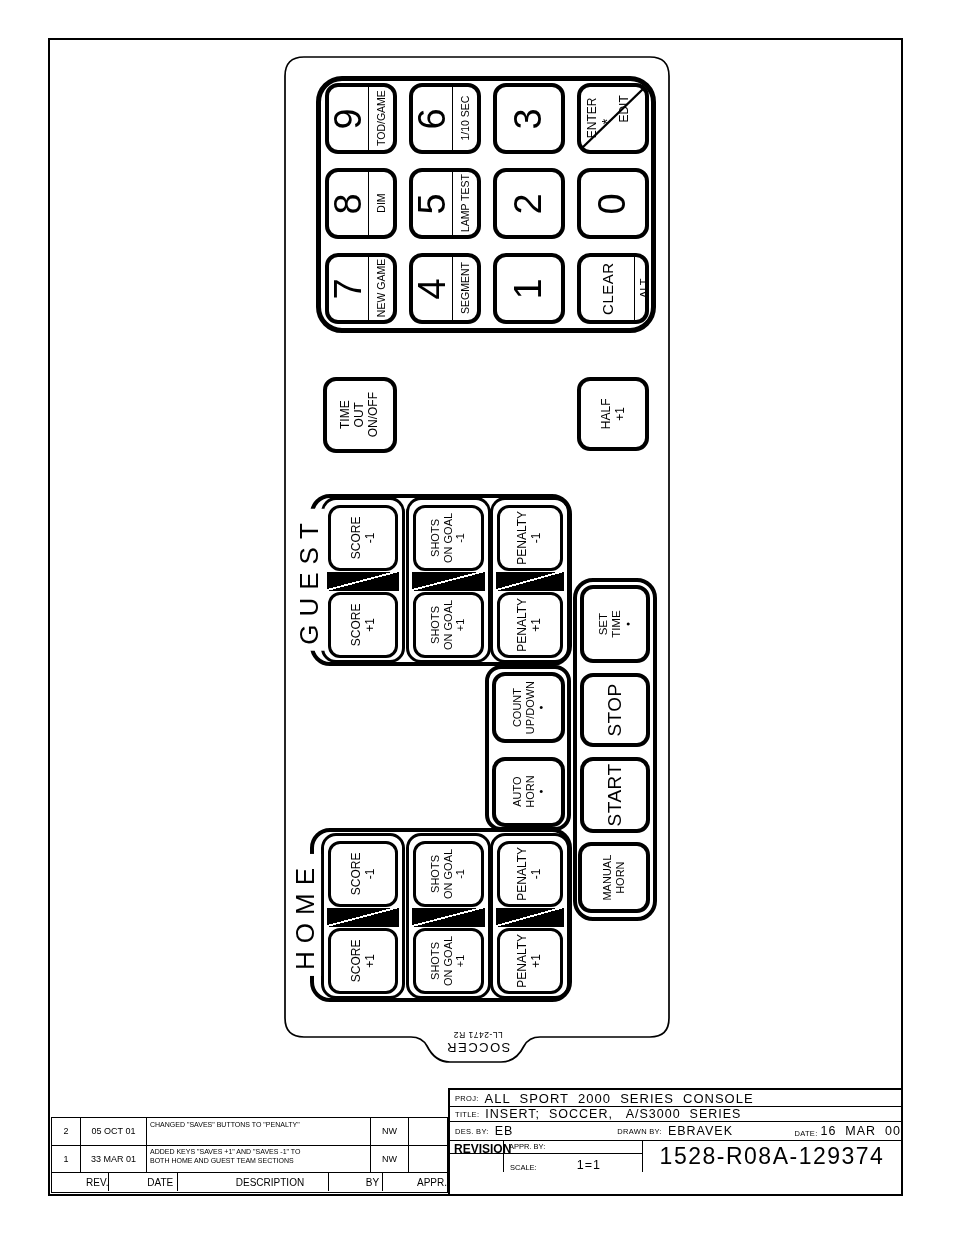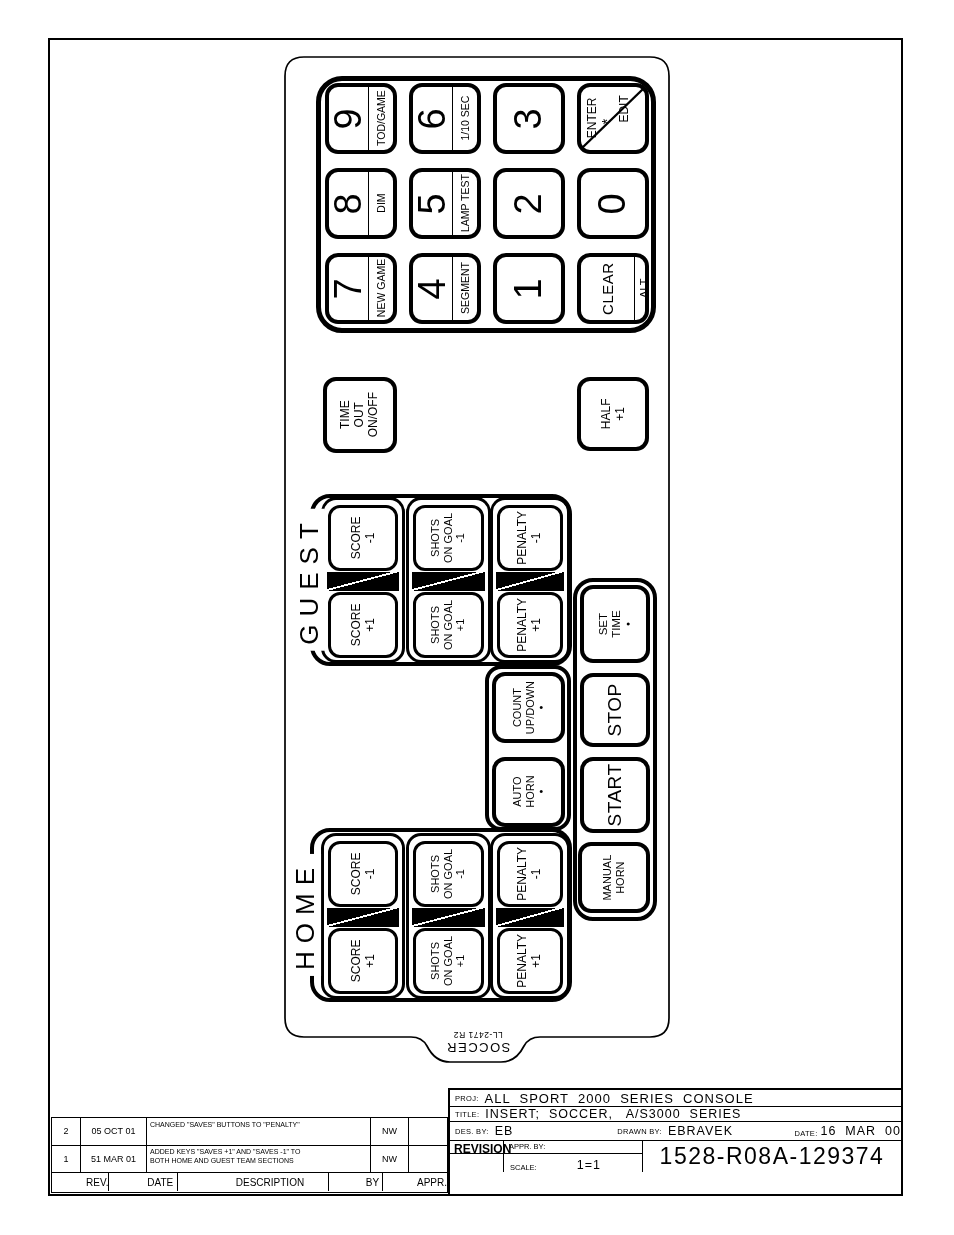--- a/index.html
+++ b/index.html
@@ -342,21 +342,21 @@
   <div class="rtable">
     <div class="rrow r-data">
       <div class="rcell c-rev">2</div>
       <div class="rcell c-date">05 OCT 01</div>
       <div class="rcell c-desc desc-cell">CHANGED "SAVES" BUTTONS TO "PENALTY"</div>
       <div class="rcell c-by">NW</div>
       <div class="rcell c-appr"></div>
     </div>
     <div class="rrow r-data">
       <div class="rcell c-rev">1</div>
-      <div class="rcell c-date">51 MAR 01</div>
+      <div class="rcell c-date">33 MAR 01</div>
       <div class="rcell c-desc desc-cell">ADDED KEYS "SAVES +1"  AND "SAVES -1" TO
 BOTH HOME AND GUEST TEAM SECTIONS</div>
       <div class="rcell c-by">NW</div>
       <div class="rcell c-appr"></div>
     </div>
     <div class="rrow r-head">
       <div class="rcell c-rev hcell">REV.</div>
       <div class="rcell c-date hcell">DATE</div>
       <div class="rcell c-desc hcell">DESCRIPTION</div>
       <div class="rcell c-by hcell">BY</div>

